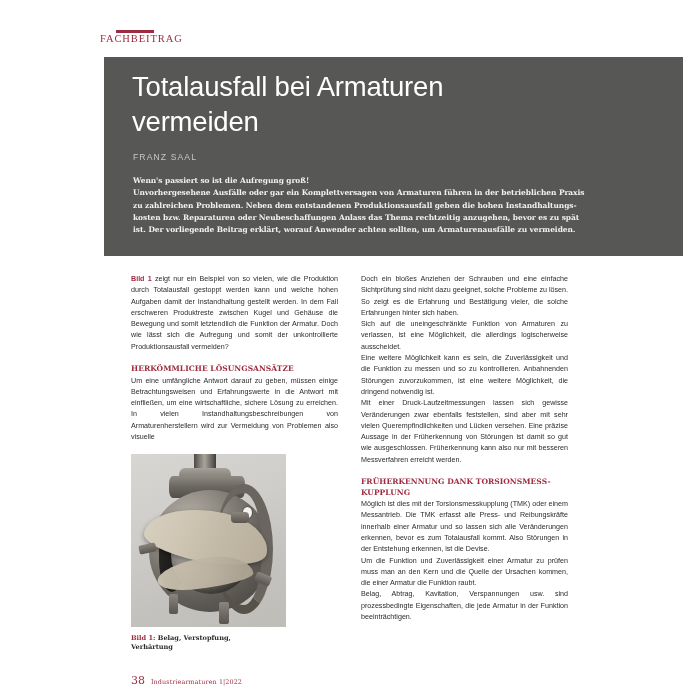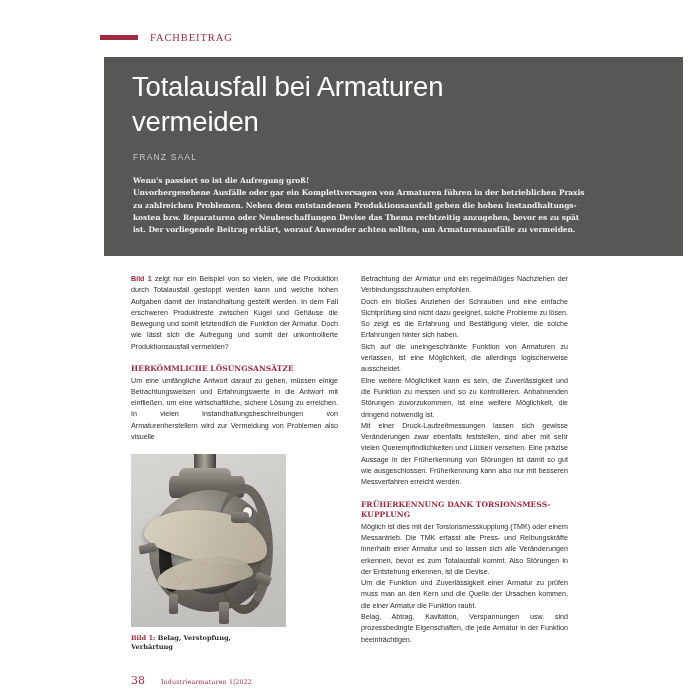--- a/index.html
+++ b/index.html
@@ -20,20 +20,21 @@
   }
 
   
   .kicker {
     position: absolute;
     left: 100px;
     top: 30px;
     display: flex;
     align-items: center;
     height: 14px;
+    flex-direction: column;
   }
   .kicker-rule {
     width: 38px;
     height: 5px;
     background: #9e2b3f;
     margin-right: 12px;
   }
   .kicker-label {
     font-family: "Liberation Serif", serif;
     font-size: 10.5px;
@@ -254,21 +255,21 @@
   }
   .fig-caption .cap-label { color: #9e2b3f; }
 
   
   .footer {
     position: absolute;
     left: 131px;
     top: 652px;
     display: flex;
     align-items: baseline;
-    gap: 16px;
+    gap: 6px;
     color: #9e2b3f;
   }
   .footer-page {
     font-family: "DejaVu Serif", serif;
     font-size: 11px;
   }
   .footer-pub {
     font-family: "DejaVu Serif", serif;
     font-size: 6.4px;
     letter-spacing: 0.1px;
@@ -285,21 +286,21 @@
     <span class="kicker-label">FACHBEITRAG</span>
   </div>
 
   <div class="hero">
     <div class="hero-title">Totalausfall bei Armaturen vermeiden</div>
     <div class="hero-author">FRANZ SAAL</div>
     <div class="hero-lead">
       <span class="lead-line">Wenn's passiert so ist die Aufregung groß!</span>
       <span class="lead-line">Unvorhergesehene Ausfälle oder gar ein Komplettversagen von Armaturen führen in der betrieblichen Praxis</span>
       <span class="lead-line">zu zahlreichen Problemen.  Neben dem entstandenen Produktionsausfall geben die hohen Instandhaltungs-</span>
-      <span class="lead-line">kosten bzw. Reparaturen oder Neubeschaffungen Devise das Thema rechtzeitig anzugehen, bevor es zu spät</span>
+      <span class="lead-line">kosten bzw. Reparaturen oder Neubeschaffungen Anlass das Thema rechtzeitig anzugehen, bevor es zu spät</span>
       <span class="lead-line">ist. Der vorliegende Beitrag erklärt, worauf Anwender achten sollten, um Armaturenausfälle zu vermeiden.</span>
     </div>
   </div>
 
   <div class="columns">
 
     <div class="col">
 
       <p class="body-p"><span class="run-in">Bild 1</span><span> zeigt nur ein Beispiel von so vielen, wie die Produktion durch Totalausfall gestoppt werden kann und welche hohen Aufgaben damit der Instandhaltung gestellt werden. In dem Fall erschweren Produktreste zwischen Kugel und Gehäuse die Bewegung und somit letztendlich die Funktion der Armatur. Doch wie lässt sich die Aufregung und somit der unkontrollierte Produktionsausfall vermeiden?</span></p>
 
@@ -325,21 +326,20 @@
           <span class="bolt b2"></span>
           <span class="bolt b3"></span>
           <span class="bolt b4"></span>
           <span class="bolt b5"></span>
         </div>
         <div class="fig-caption"><span class="cap-label">Bild 1:</span><span> Belag, Verstopfung, Verhärtung</span></div>
       </div>
     </div>
 
     <div class="col">
-      <p class="body-p">Betrachtung der Armatur und ein regelmäßiges Nachziehen der Verbindungsschrauben empfohlen.</p>
       <p class="body-p">Doch ein bloßes Anziehen der Schrauben und eine einfache Sichtprüfung sind nicht dazu geeignet, solche Probleme zu lösen. So zeigt es die Erfahrung und Bestätigung vieler, die solche Erfahrungen hinter sich haben.</p>
       <p class="body-p">Sich auf die uneingeschränkte Funktion von Armaturen zu verlassen, ist eine Möglichkeit, die allerdings logischerweise ausscheidet.</p>
       <p class="body-p">Eine weitere Möglichkeit kann es sein, die Zuverlässigkeit und die Funktion zu messen und so zu kontrollieren. Anbahnenden Störungen zuvorzukommen, ist eine weitere Möglichkeit, die dringend notwendig ist.</p>
       <p class="body-p">Mit einer Druck-Laufzeitmessungen lassen sich gewisse Veränderungen zwar ebenfalls feststellen, sind aber mit sehr vielen Querempfindlichkeiten und Lücken versehen. Eine präzise Aussage in der Früherkennung von Störungen ist damit so gut wie ausgeschlossen. Früherkennung kann also nur mit besseren Messverfahren erreicht werden.</p>
 
       <div class="sec-head">FRÜHERKENNUNG DANK TORSIONSMESS-KUPPLUNG</div>
 
       <p class="body-p">Möglich ist dies mit der Torsionsmesskupplung (TMK) oder einem Messantrieb. Die TMK erfasst alle Press- und Reibungskräfte innerhalb einer Armatur und so lassen sich alle Veränderungen erkennen, bevor es zum Totalausfall kommt. Also Störungen in der Entstehung erkennen, ist die Devise.</p>
       <p class="body-p">Um die Funktion und Zuverlässigkeit einer Armatur zu prüfen muss man an den Kern und die Quelle der Ursachen kommen, die einer Armatur die Funktion raubt.</p>
       <p class="body-p">Belag, Abtrag, Kavitation, Verspannungen usw. sind prozessbedingte Eigenschaften, die jede Armatur in der Funktion beeinträchtigen.</p>

